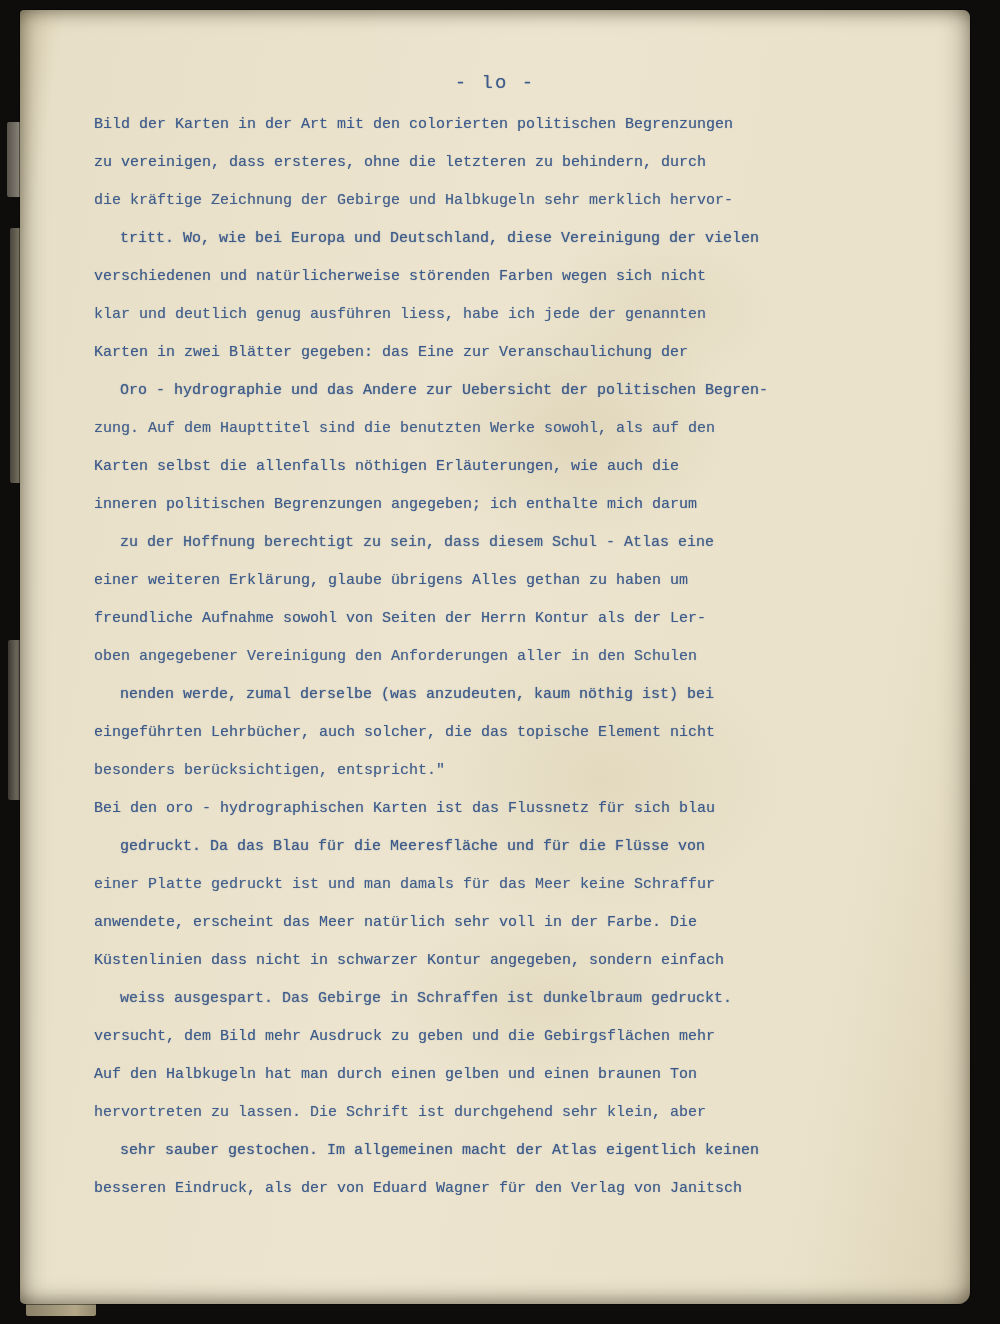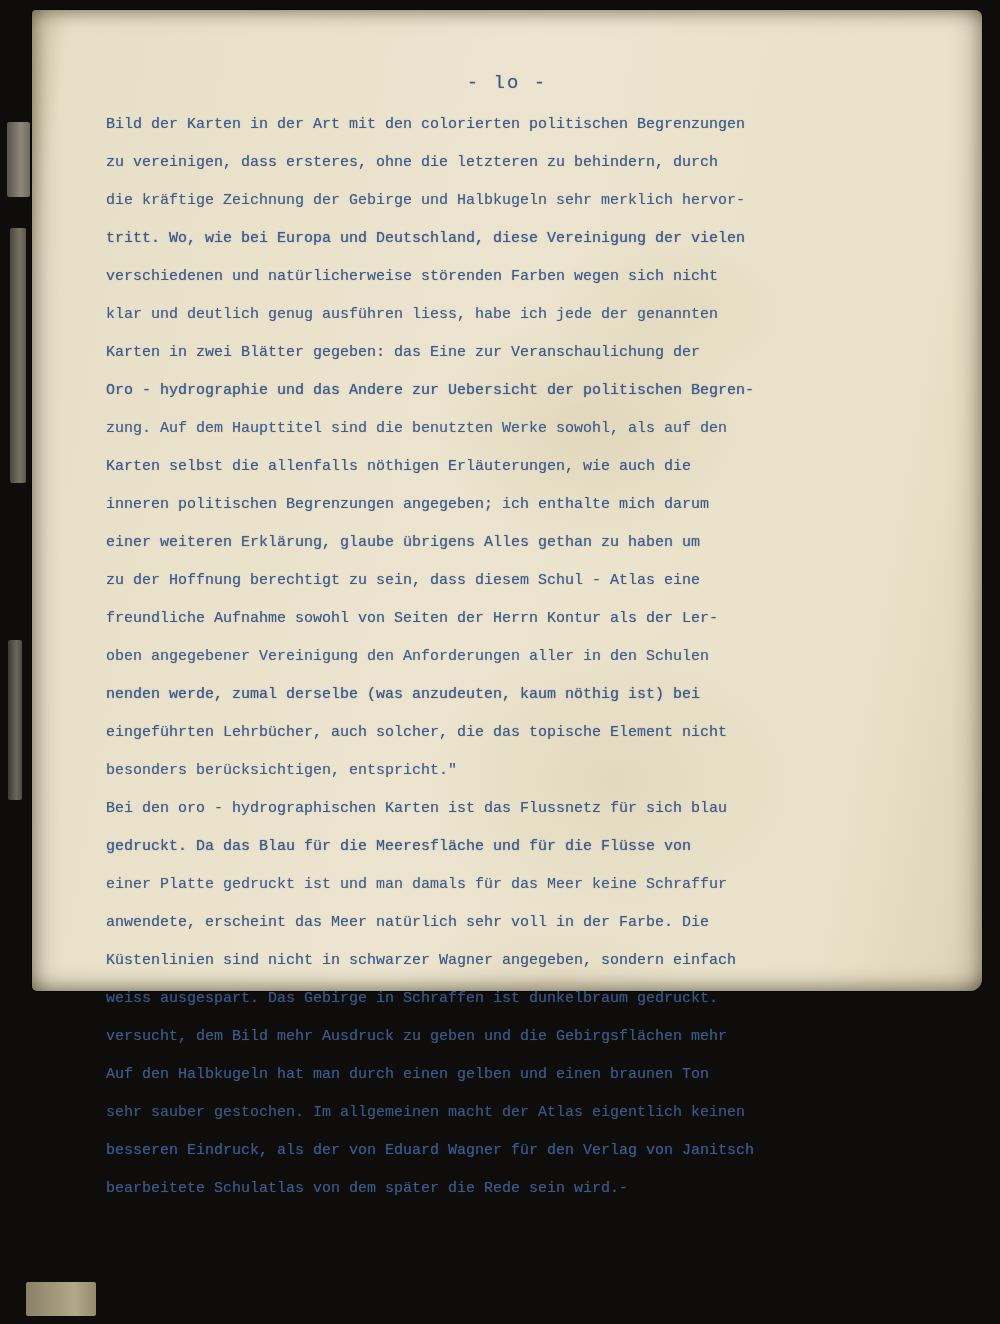--- a/index.html
+++ b/index.html
@@ -20,24 +20,24 @@
     position: absolute;
     border-radius: 2px;
   }
   .edge-strip.e1 { left: 7px;  top: 122px;  width: 23px; height: 75px;  background: linear-gradient(90deg,#57534b,#8d877b 60%,#6f6a60); }
   .edge-strip.e2 { left: 10px; top: 228px;  width: 16px; height: 255px; background: linear-gradient(90deg,#4a463f,#77725f 60%,#5c584f); }
   .edge-strip.e3 { left: 8px;  top: 640px;  width: 14px; height: 160px; background: linear-gradient(90deg,#3c3933,#6b6659 60%,#4e4a42); }
   .edge-strip.e4 { left: 26px; top: 1282px; width: 70px; height: 34px;  background: linear-gradient(90deg,#8a8068,#b3a888 70%,#948a6e); }
   
   .paper {
     position: absolute;
-    left: 32px;
+    left: 20px;
     top: 10px;
     width: 950px;
-    height: 981px;
+    height: 1294px;
     border-radius: 4px 7px 12px 5px;
     background:
       radial-gradient(ellipse 230px 170px at 560px 420px, rgba(186,170,128,0.22), transparent 70%),
       radial-gradient(ellipse 270px 210px at 580px 770px, rgba(186,170,128,0.17), transparent 70%),
       radial-gradient(ellipse 210px 130px at 520px 990px, rgba(186,170,128,0.14), transparent 70%),
       radial-gradient(ellipse 180px 120px at 640px 300px, rgba(186,170,128,0.15), transparent 70%),
       linear-gradient(100deg, #d6cbad 0%, #e7dfc7 4%, #ece4ce 45%, #e9e1c9 85%, #dcd2b7 100%);
     background-color: var(--paper, #eae2cb);
     box-shadow:
       inset 0 14px 20px -14px rgba(75,65,45,0.6),
@@ -64,21 +64,21 @@
     width: 840px;
     font-size: 15px;
     line-height: 38px;
     color: var(--ink, #3c5a8a);
     text-shadow: 0 0 1px rgba(60,90,138,0.5);
     white-space: nowrap;
   }
   .line { height: 38px; }
   
   .line:nth-child(3n)  { opacity: 0.96; }
-  .line:nth-child(4n)  { text-shadow: 0 0 1.2px rgba(50,80,130,0.7); }
+  .line:nth-child(4n)  { text-shadow: 0 0 1.2px rgba(50,80,130,0.7); margin-left: 26px; }
 </style>
 </head>
 <body>
 
 <div class="scan">
 
   <div class="edge-strip e1"></div>
   <div class="edge-strip e2"></div>
   <div class="edge-strip e3"></div>
   <div class="edge-strip e4"></div>
@@ -92,34 +92,34 @@
       <div class="line">zu vereinigen, dass ersteres, ohne die letzteren zu behindern, durch</div>
       <div class="line">die kräftige Zeichnung der Gebirge und Halbkugeln sehr merklich hervor-</div>
       <div class="line">tritt. Wo, wie bei Europa und Deutschland, diese Vereinigung der vielen</div>
       <div class="line">verschiedenen und natürlicherweise störenden Farben wegen sich nicht</div>
       <div class="line">klar und deutlich genug ausführen liess, habe ich jede der genannten</div>
       <div class="line">Karten in zwei Blätter gegeben: das Eine zur Veranschaulichung der</div>
       <div class="line">Oro - hydrographie und das Andere zur Uebersicht der politischen Begren-</div>
       <div class="line">zung. Auf dem Haupttitel sind die benutzten Werke sowohl, als auf den</div>
       <div class="line">Karten selbst die allenfalls nöthigen Erläuterungen, wie auch die</div>
       <div class="line">inneren politischen Begrenzungen angegeben; ich enthalte mich darum</div>
+      <div class="line">zu der Hoffnung berechtigt zu sein, dass diesem Schul - Atlas eine</div>
       <div class="line">einer weiteren Erklärung, glaube übrigens Alles gethan zu haben um</div>
-      <div class="line">zu der Hoffnung berechtigt zu sein, dass diesem Schul - Atlas eine</div>
       <div class="line">freundliche Aufnahme sowohl von Seiten der Herrn Kontur als der Ler-</div>
       <div class="line">oben angegebener Vereinigung den Anforderungen aller in den Schulen</div>
       <div class="line">nenden werde, zumal derselbe (was anzudeuten, kaum nöthig ist) bei</div>
       <div class="line">eingeführten Lehrbücher, auch solcher, die das topische Element nicht</div>
       <div class="line">besonders berücksichtigen, entspricht."</div>
       <div class="line">Bei den oro - hydrographischen Karten ist das Flussnetz für sich blau</div>
       <div class="line">gedruckt. Da das Blau für die Meeresfläche und für die Flüsse von</div>
       <div class="line">einer Platte gedruckt ist und man damals für das Meer keine Schraffur</div>
       <div class="line">anwendete, erscheint das Meer natürlich sehr voll in der Farbe. Die</div>
-      <div class="line">Küstenlinien sind nicht in schwarzer Wagner angegeben, sondern einfach</div>
+      <div class="line">Küstenlinien dass nicht in schwarzer Kontur angegeben, sondern einfach</div>
       <div class="line">weiss ausgespart. Das Gebirge in Schraffen ist dunkelbraum gedruckt.</div>
       <div class="line">versucht, dem Bild mehr Ausdruck zu geben und die Gebirgsflächen mehr</div>
       <div class="line">Auf den Halbkugeln hat man durch einen gelben und einen braunen Ton</div>
+      <div class="line">hervortreten zu lassen. Die Schrift ist durchgehend sehr klein, aber</div>
       <div class="line">sehr sauber gestochen. Im allgemeinen macht der Atlas eigentlich keinen</div>
       <div class="line">besseren Eindruck, als der von Eduard Wagner für den Verlag von Janitsch</div>
-      <div class="line">bearbeitete Schulatlas von dem später die Rede sein wird.-</div>
     </div>
 
   </div>
 </div>
 
 </body></html>

